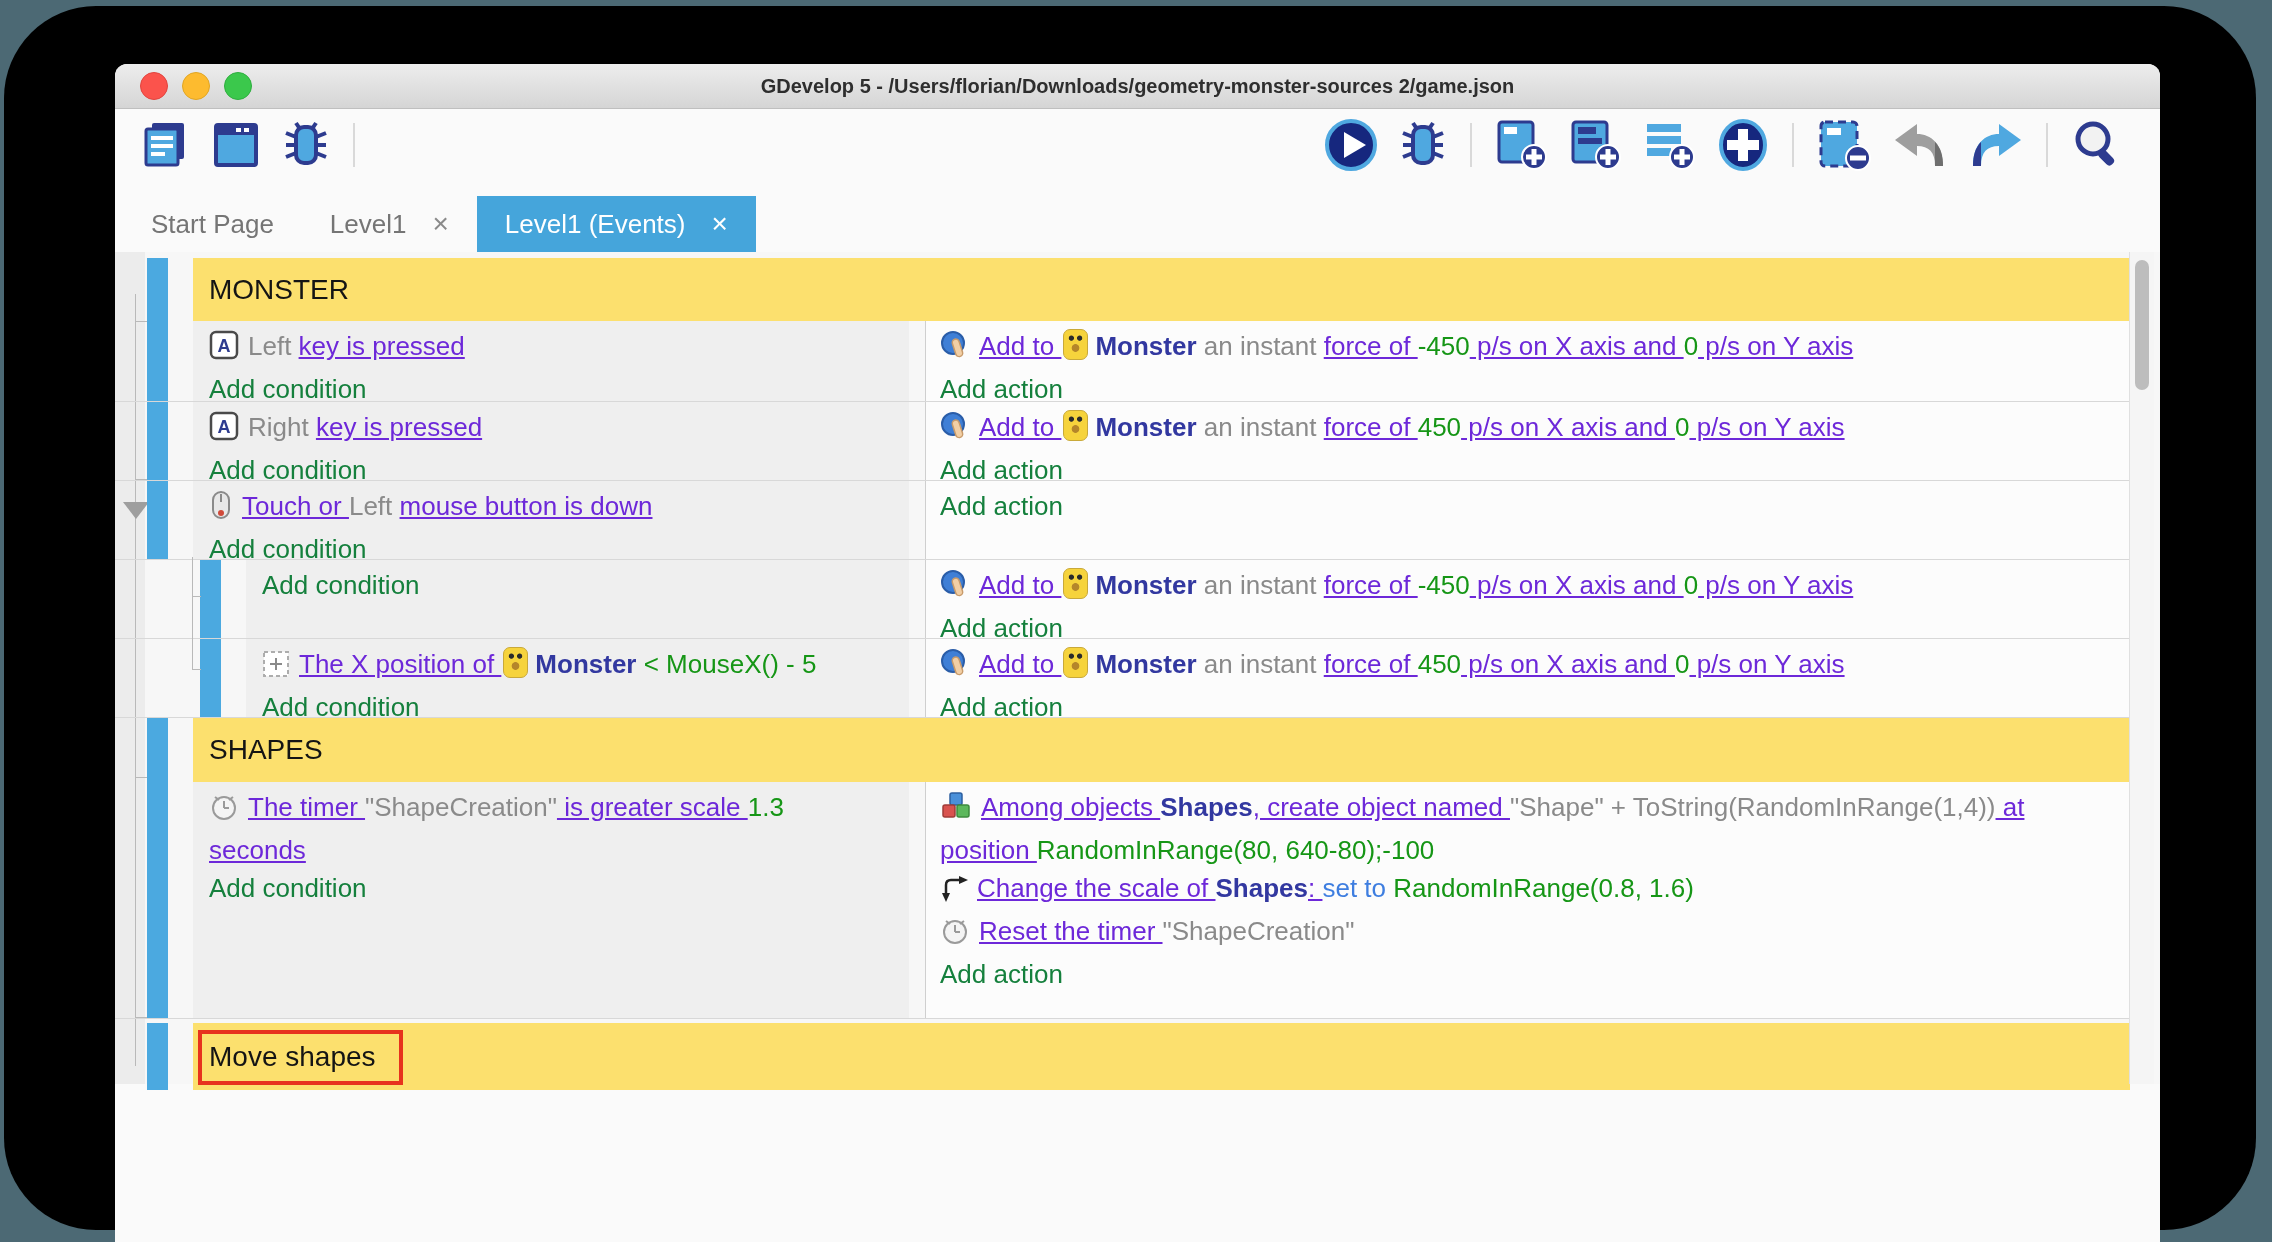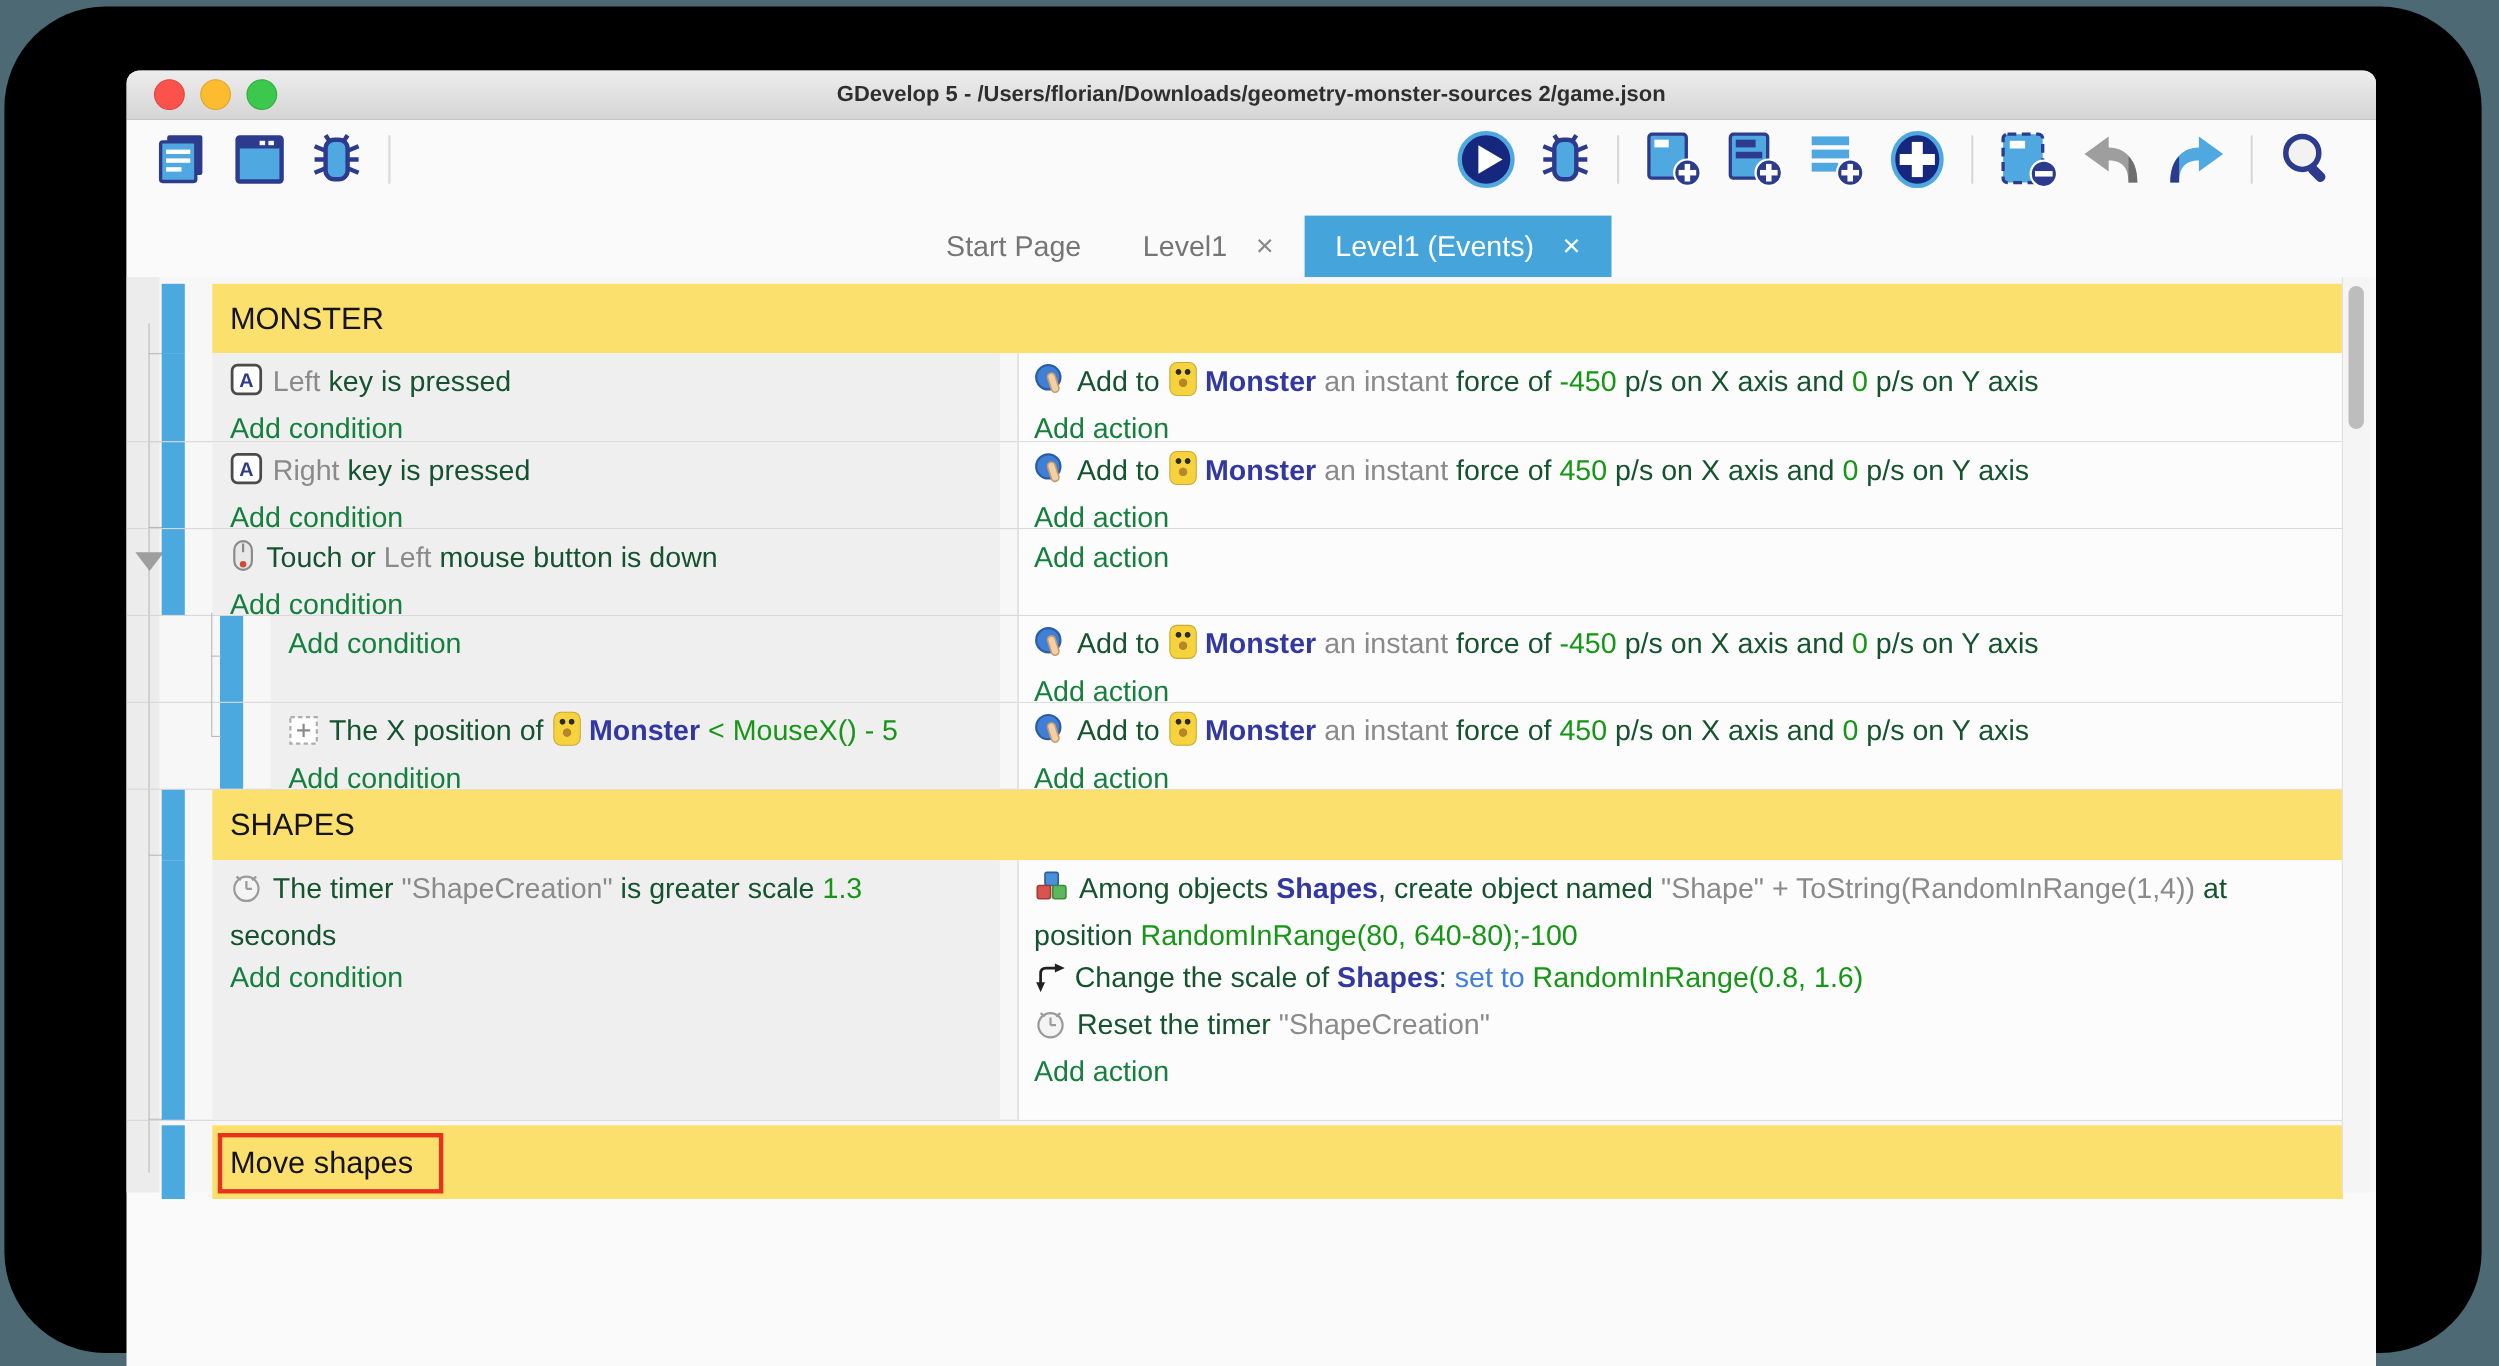--- a/index.html
+++ b/index.html
@@ -20,21 +20,21 @@
   .light.green{background:#3BC84C;border:1px solid #2FAE3F;}
   .title{height:44px;line-height:44px;text-align:center;font-size:20px;font-weight:600;color:#2E2E2E;}
 
   
   .toolbar{height:72px;background:#FAFAFA;display:flex;align-items:center;padding:0 26px 0 16px;}
   .tb{background:none;border:none;padding:2px;margin:0 7px;cursor:pointer;display:flex;align-items:center;}
   .tbsep{width:2px;height:44px;background:#D9D9D9;margin:0 12px;}
   .toolbar .spacer{flex:1;}
 
   
-  .tabbar{height:71px;background:#FAFAFA;display:flex;align-items:flex-end;padding-left:22px;justify-content:center;}
+  .tabbar{height:71px;background:#FAFAFA;display:flex;align-items:flex-end;padding-left:8px;}
   .tab{height:56px;display:flex;align-items:center;gap:26px;padding:0 28px;
     font-size:26px;color:#757575;cursor:pointer;}
   .tab .tab-close{font-size:28px;color:#8A8A8A;line-height:1;}
   .tab.active{background:#45A5DB;color:#FFFFFF;}
   .tab.active .tab-close{color:#FFFFFF;}
 
   
   .events{position:relative;height:832px;background:#F7F7F7;}
   .gutter{position:absolute;left:0;top:0;width:30px;height:100%;background:#ECECEC;z-index:0;}
   .treeline-v{position:absolute;left:20px;top:42px;width:1px;height:772px;background:#B9B9B9;}
@@ -50,21 +50,21 @@
   .bar{width:21px;background:#4BA9E0;margin-right:9px;flex:none;}
   .row{padding-left:32px;gap:16px;}
   .row.sub{padding-left:85px;}
   .hdr{flex:1;background:#FCE06E;display:flex;align-items:center;padding-left:16px;
     font-size:28px;color:#141414;position:relative;}
   .cond{width:716px;flex:none;background:#EFEFEF;padding:6px 0 0 16px;box-sizing:border-box;}
   .row.sub .cond{width:663px;}
   .act{flex:1;background:#FCFCFC;border-left:1px solid #CFCFCF;padding:6px 0 0 14px;}
   .eline{font-size:26px;line-height:38px;color:#1C1C1C;white-space:nowrap;}
   .ph{font-size:26px;line-height:38px;color:#15803d;cursor:pointer;}
-  .seg-txt{color:#14532d;}
+  .seg-txt{color:#6d28d9;text-decoration:underline;}
   .seg-dim{color:#8A8A8A;}
   .seg-str{color:#8A8A8A;}
   .seg-obj{color:#3238A0;font-weight:bold;}
   .seg-code{color:#169616;}
   .seg-setto{color:#3E7EE0;}
   .lead-ic{display:inline-block;vertical-align:-5px;margin-right:9px;}
   .inl-ic{display:inline-block;vertical-align:-5px;margin:0 7px 0 2px;}
   .ic-monster{width:23px;height:29px;border-radius:7px;border:1px solid #C9A93A;
     background:
       radial-gradient(circle at 32% 28%, #2b2b2b 2.2px, transparent 3px),

